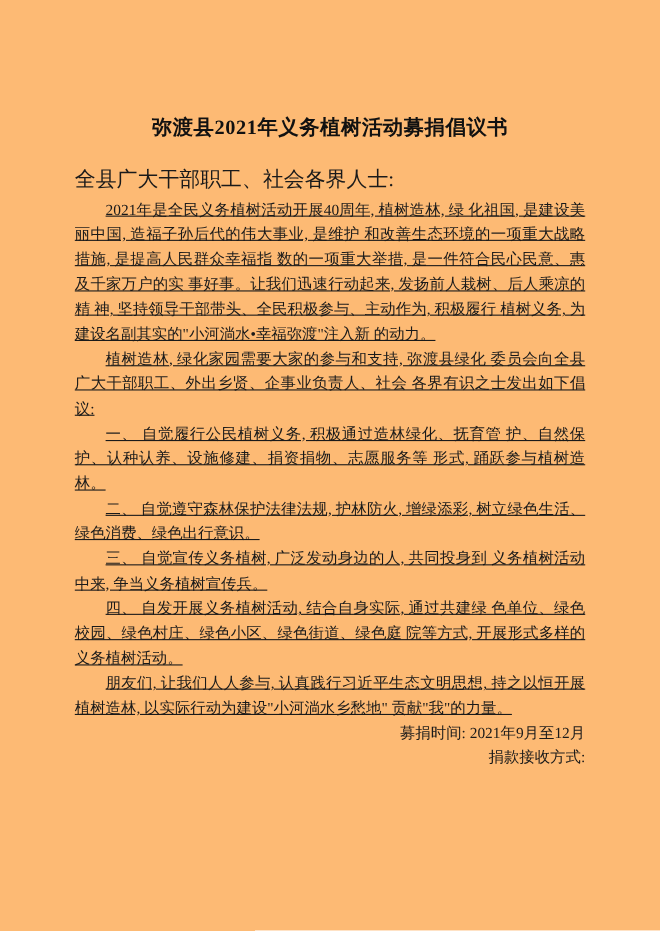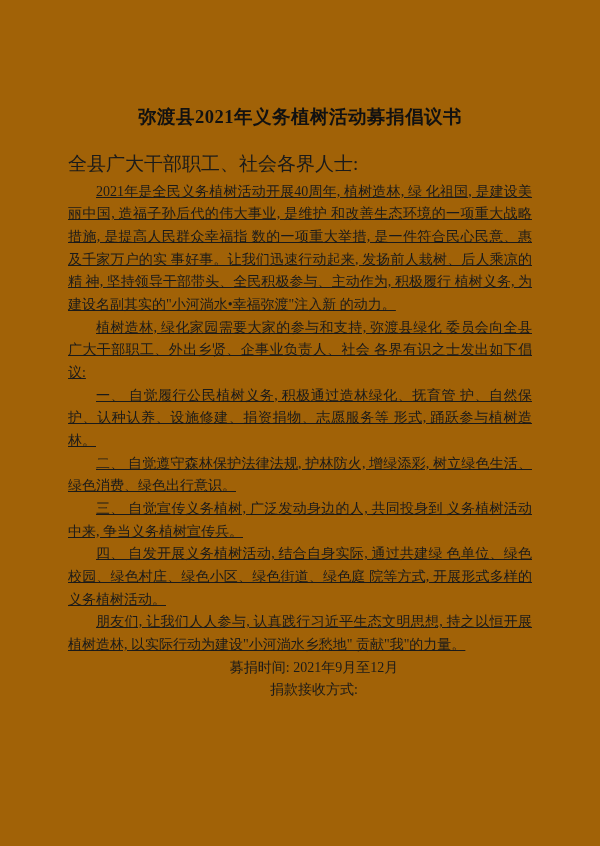--- a/index.html
+++ b/index.html
@@ -11,21 +11,21 @@
     width: 600px;
     height: 846px;
     font-family: "Liberation Serif", "DejaVu Serif", serif;
     color: #1a1a1a;
     overflow: hidden;
   }
   .page {
     position: relative;
     width: 600px;
     height: 846px;
-    background: #a16207;
+    background: #fdba74;
     box-sizing: border-box;
     padding: 104px 68px 0 68px;
   }
   .doc-title {
     font-size: 18.5px;
     font-weight: bold;
     text-align: center;
     letter-spacing: 0.5px;
     margin: 0 0 17px 0;
     line-height: 1.5;
@@ -46,21 +46,21 @@
     text-align: justify;
     text-align-last: left;
     word-break: break-all;
     text-decoration: underline;
   }
   .para-plain {
     font-size: 14px;
     line-height: 1.62;
     margin: 0;
     text-indent: 2em;
-    text-align: center;
+    text-align: right;
     font-family: Liberation Serif, serif;
   }
 </style>
 </head>
 <body>
 
 <div class="page">
 
   <h1 class="doc-title">弥渡县2021年义务植树活动募捐倡议书</h1>
 

